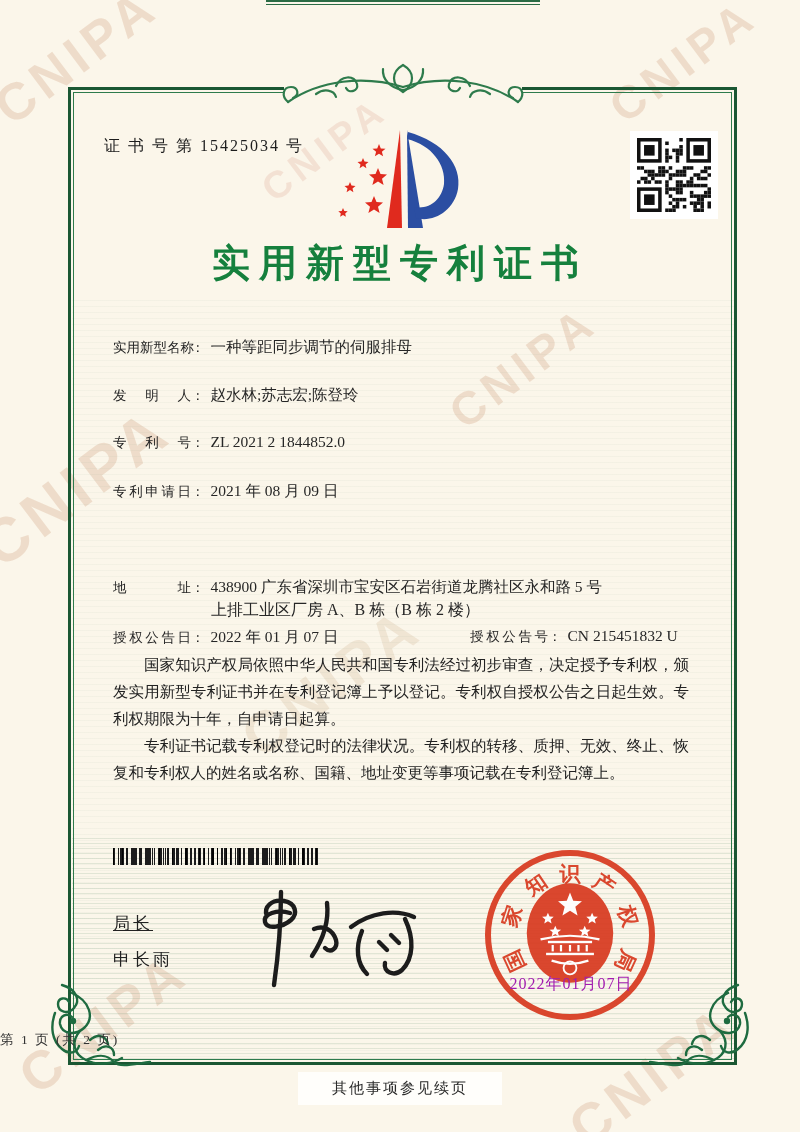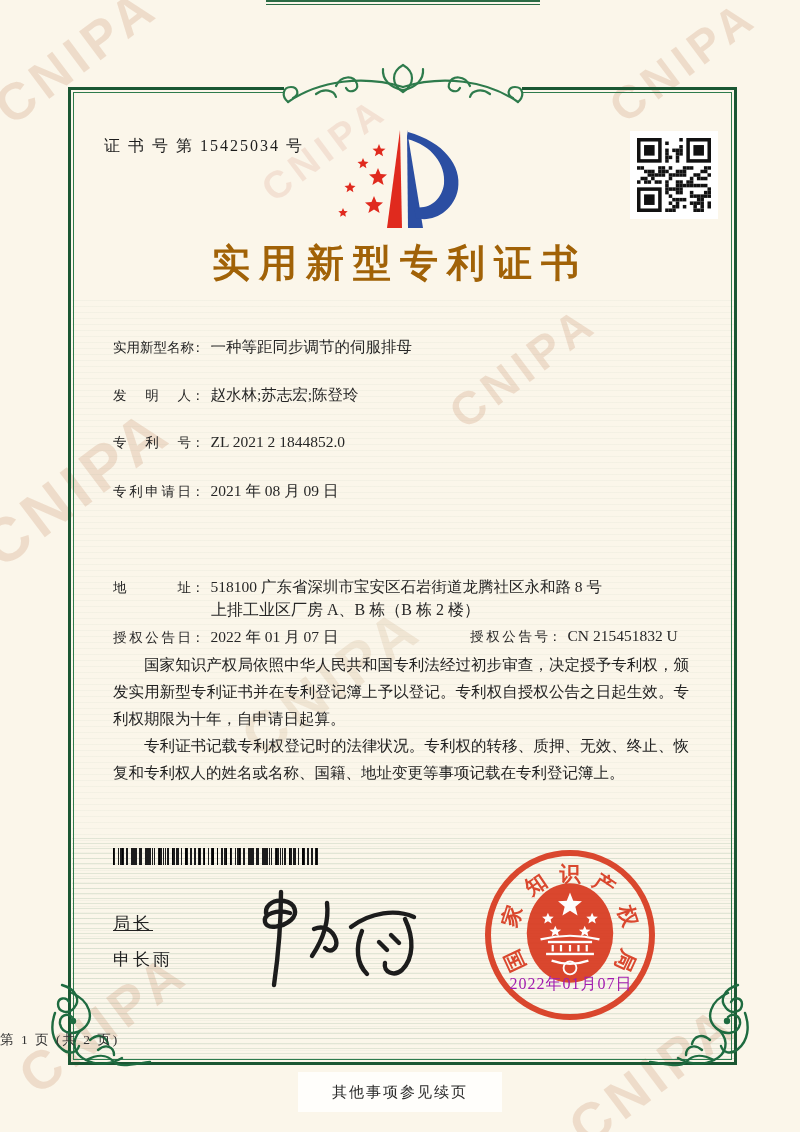--- a/index.html
+++ b/index.html
@@ -34,21 +34,21 @@
   .frame{left:68px;top:87px;width:663px;height:972px;border:3px solid var(--green);}
   .frame-inner{position:absolute;inset:2px;border:1px solid var(--green2);}
 
   .cert-no{left:104px;top:136px;font-size:16px;letter-spacing:2px;color:var(--ink);}
 
   .logo{left:330px;top:126px;width:150px;height:106px;}
   .qr-wrap{left:630px;top:131px;width:88px;height:88px;background:#ffffff;}
   .qr-wrap svg{position:absolute;left:7px;top:7px;}
 
   .title{left:0;top:238px;width:800px;text-align:center;font-size:38px;font-weight:bold;
-         letter-spacing:9px;color:#a16207;}
+         letter-spacing:9px;color:#15803d;}
 
   
   .frow{position:absolute;left:113px;font-size:15.5px;color:#262626;white-space:nowrap;}
   .f-label{display:inline-block;width:78px;font-size:13.5px;text-align:justify;text-align-last:justify;
            vertical-align:baseline;color:#262626;}
   .f-colon{font-size:13.5px;padding-right:6px;}
   .f-val{font-size:15.5px;}
   .addr2{position:absolute;left:211px;top:600px;font-size:16px;color:#262626;}
   .grant2{position:absolute;left:357px;top:0;}
 
@@ -76,21 +76,21 @@
   .seal-date{left:498px;top:974px;width:146px;text-align:center;font-size:16px;
              letter-spacing:1px;color:#a21caf;}
 
   .page-info{left:0;top:1031px;width:800px;font-size:13.5px;color:#333;letter-spacing:2px;}
 
   .corner{width:104px;height:92px;}
   .corner-l{left:48px;top:983px;}
   .corner-r{left:648px;top:983px;transform:scaleX(-1);}
   .garland{left:278px;top:60px;width:250px;height:48px;}
 
-  .cont-box{left:298px;top:1072px;width:204px;height:40px;background:#FFFEFB;
+  .cont-box{left:298px;top:1072px;width:204px;height:33px;background:#FFFEFB;
             display:flex;align-items:center;justify-content:center;}
   .cont-box span{font-size:15px;color:#2a2a2a;letter-spacing:2px;}
 </style>
 </head>
 <body>
 
 <div id="page" style="--green: #1A5733; --green2: #2E7B4C; --red: #D83A20; --blue: #2B4EA2;">
 
   <div class="wm w1">CNIPA</div>
   <div class="wm w2">CNIPA</div>
@@ -313,21 +313,21 @@
   <div class="frow" style="top:385px">
     <span class="f-label">发明人</span><span class="f-colon">：</span><span class="f-val">赵水林;苏志宏;陈登玲</span>
   </div>
   <div class="frow" style="top:433px">
     <span class="f-label">专利号</span><span class="f-colon">：</span><span class="f-val">ZL 2021 2 1844852.0</span>
   </div>
   <div class="frow" style="top:481px">
     <span class="f-label">专利申请日</span><span class="f-colon">：</span><span class="f-val">2021 年 08 月 09 日</span>
   </div>
   <div class="frow" style="top:577px">
-    <span class="f-label">地址</span><span class="f-colon">：</span><span class="f-val">518100 广东省深圳市宝安区石岩街道龙腾社区永和路 8 号</span>
+    <span class="f-label">地址</span><span class="f-colon">：</span><span class="f-val">438900 广东省深圳市宝安区石岩街道龙腾社区永和路 5 号</span>
   </div>
   <div class="addr2">上排工业区厂房 A、B 栋（B 栋 2 楼）</div>
   <div class="frow" style="top:627px">
     <span class="f-label">授权公告日</span><span class="f-colon">：</span><span class="f-val">2022 年 01 月 07 日</span>
     <span class="grant2">
       <span class="f-label">授权公告号</span><span class="f-colon">：</span><span class="f-val">CN 215451832 U</span>
     </span>
   </div>
 
   <div class="abs body-text">

